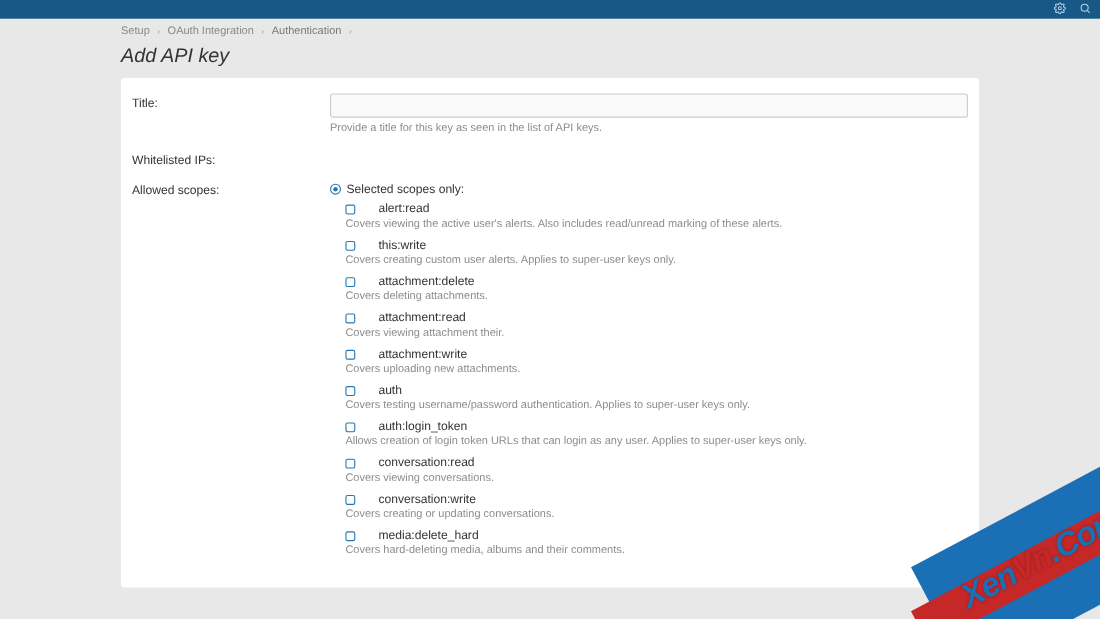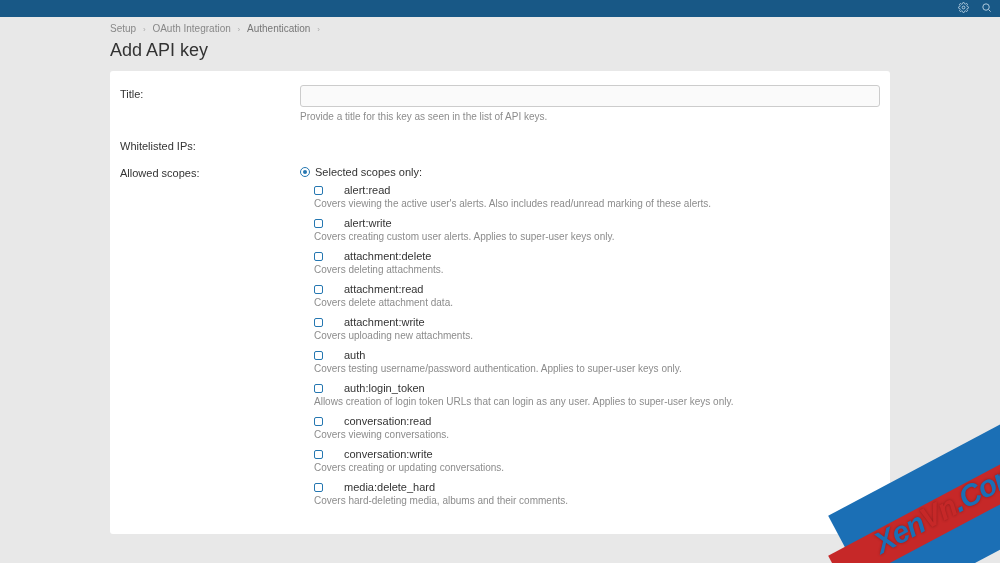--- a/index.html
+++ b/index.html
@@ -49,20 +49,21 @@
   .breadcrumbs .sep {
     margin: 0 4px;
     color: #aaa;
     font-size: 8px;
   }
   h1.page-title {
     font-size: 18px;
     font-weight: 500;
     color: #333;
     margin: 2px 0 10px 0;
+    font-style: italic;
   }
   .panel {
     background: #fff;
     border-radius: 3px;
     padding: 10px 10px;
   }
   .form-row {
     display: flex;
     align-items: flex-start;
     padding: 4px 0 10px 0;
@@ -252,37 +253,37 @@
             <div class="scope-item">
               <div class="scope-head">
                 <span class="chk"></span>
                 <span class="scope-name">alert:read</span>
               </div>
               <div class="scope-desc">Covers viewing the active user's alerts. Also includes read/unread marking of these alerts.</div>
             </div>
             <div class="scope-item">
               <div class="scope-head">
                 <span class="chk"></span>
-                <span class="scope-name">alert:write</span>
+                <span class="scope-name">this:write</span>
               </div>
               <div class="scope-desc">Covers creating custom user alerts. Applies to super-user keys only.</div>
             </div>
             <div class="scope-item">
               <div class="scope-head">
                 <span class="chk"></span>
                 <span class="scope-name">attachment:delete</span>
               </div>
               <div class="scope-desc">Covers deleting attachments.</div>
             </div>
             <div class="scope-item">
               <div class="scope-head">
                 <span class="chk"></span>
                 <span class="scope-name">attachment:read</span>
               </div>
-              <div class="scope-desc">Covers delete attachment data.</div>
+              <div class="scope-desc">Covers viewing attachment their.</div>
             </div>
             <div class="scope-item">
               <div class="scope-head">
                 <span class="chk"></span>
                 <span class="scope-name">attachment:write</span>
               </div>
               <div class="scope-desc">Covers uploading new attachments.</div>
             </div>
             <div class="scope-item">
               <div class="scope-head">

